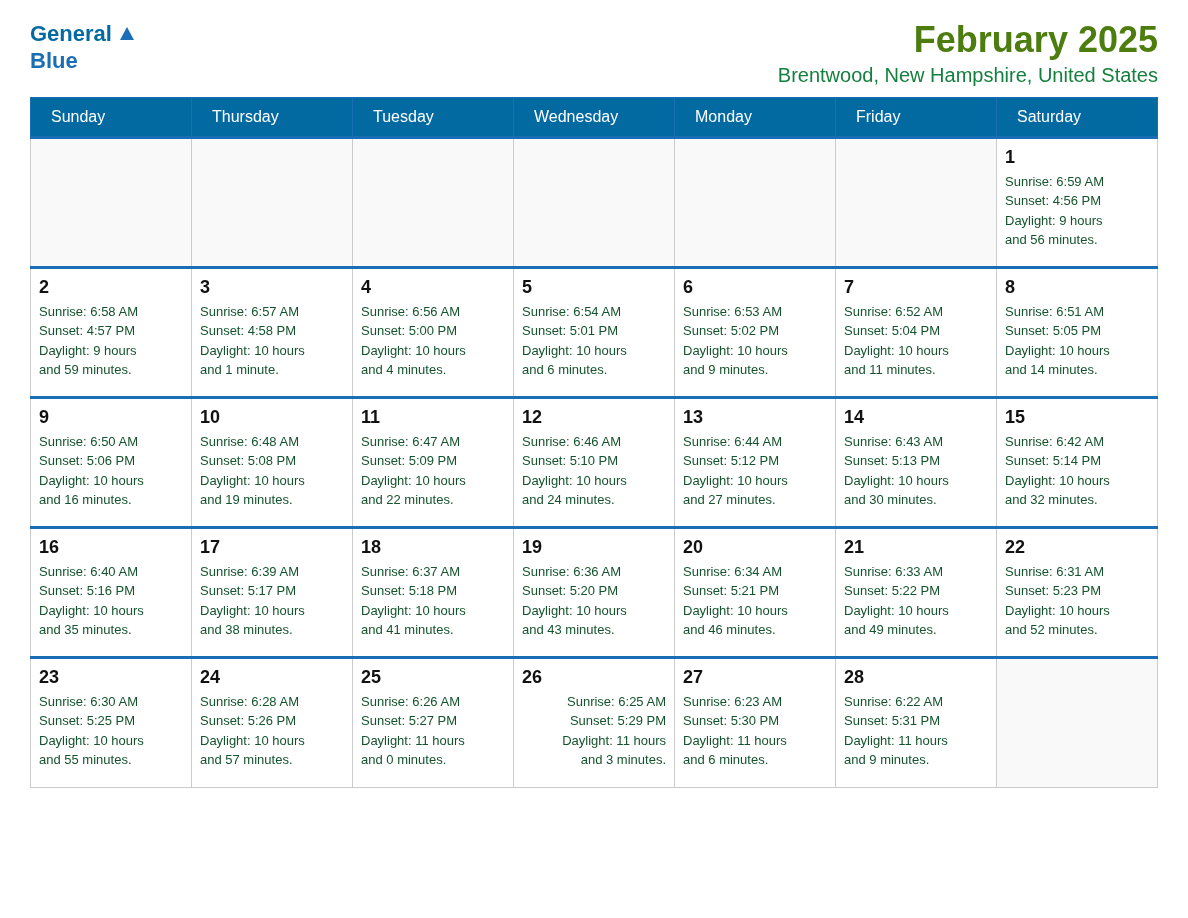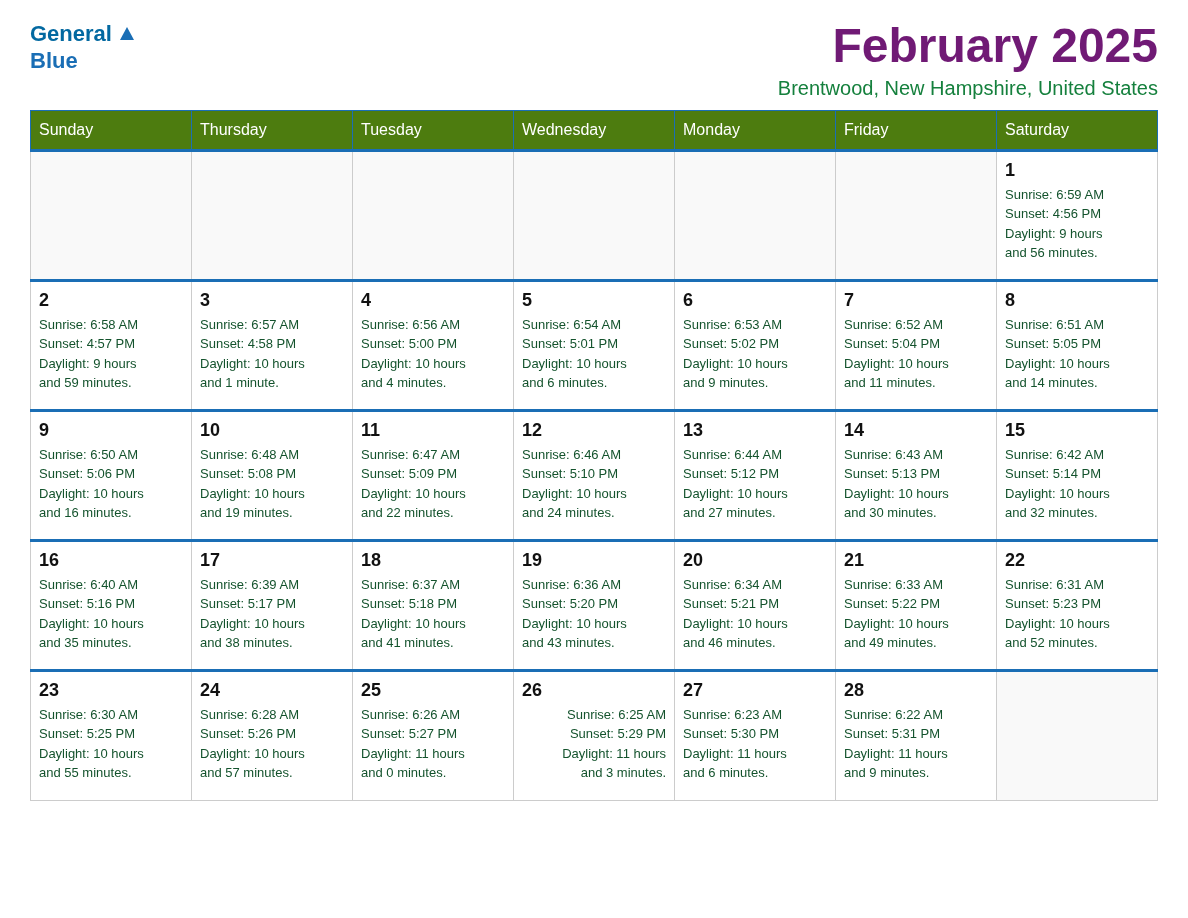--- a/index.html
+++ b/index.html
@@ -29,42 +29,42 @@
       font-size: 22px;
       font-weight: bold;
       color: #1a6eb5;
     }
 
     .title-section {
       text-align: right;
     }
 
     .calendar-title {
-      font-size: 48px;
+      font-size: 36px;
       font-weight: bold;
-      color: #701a75;
+      color: #4d7c0f;
       line-height: 1.1;
     }
 
     .calendar-subtitle {
       font-size: 20px;
       color: #15803d;
       margin-top: 4px;
     }
 
     .calendar {
       width: 100%;
       border-collapse: collapse;
       margin-top: 10px;
     }
 
     .calendar th {
-      background-color: #4d7c0f;
+      background-color: #0369a1;
       color: #fff;
-      padding: 10px 8px;
+      padding: 10px 20px;
       text-align: left;
       font-size: 16px;
       font-weight: normal;
       border: 1px solid #1a6eb5;
     }
 
     .calendar td {
       border: 1px solid #ccc;
       vertical-align: top;
       padding: 8px;

